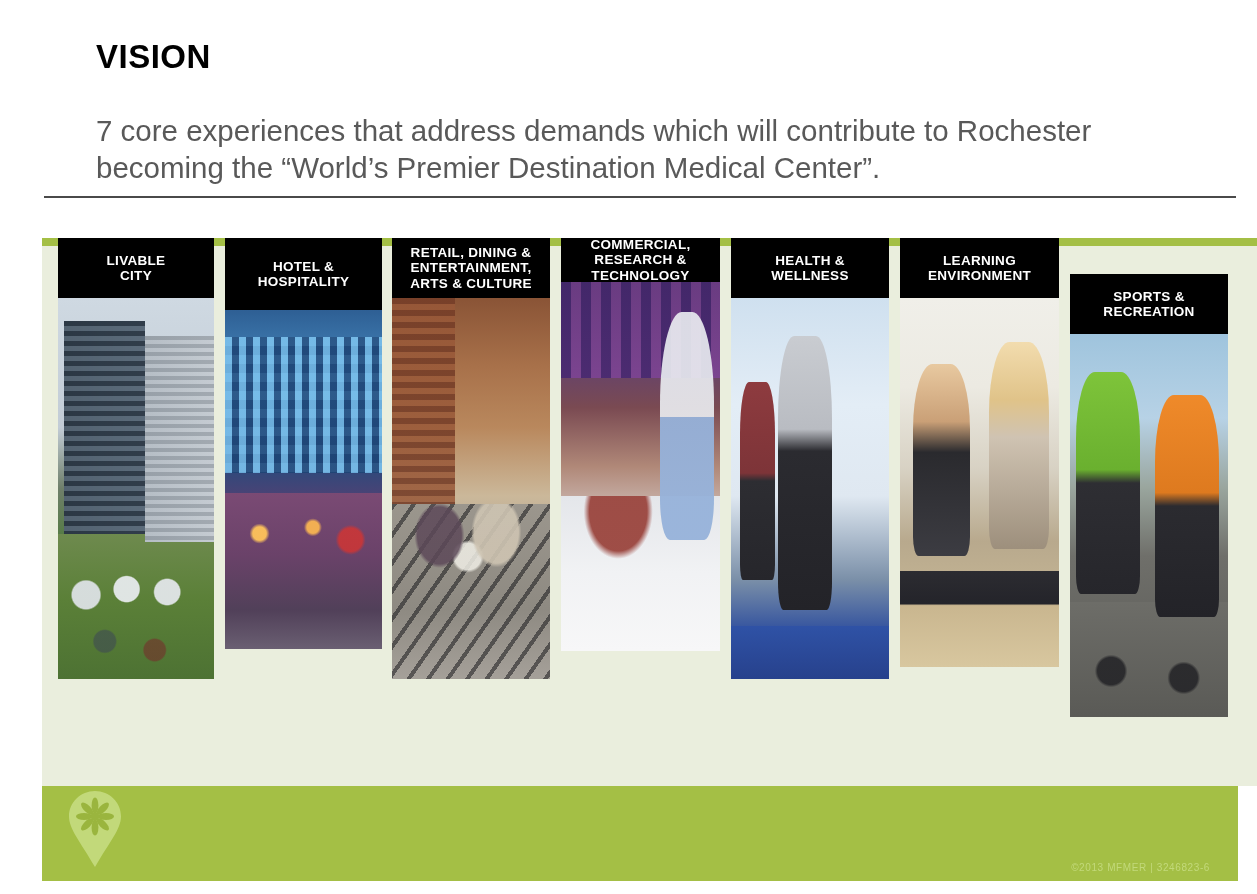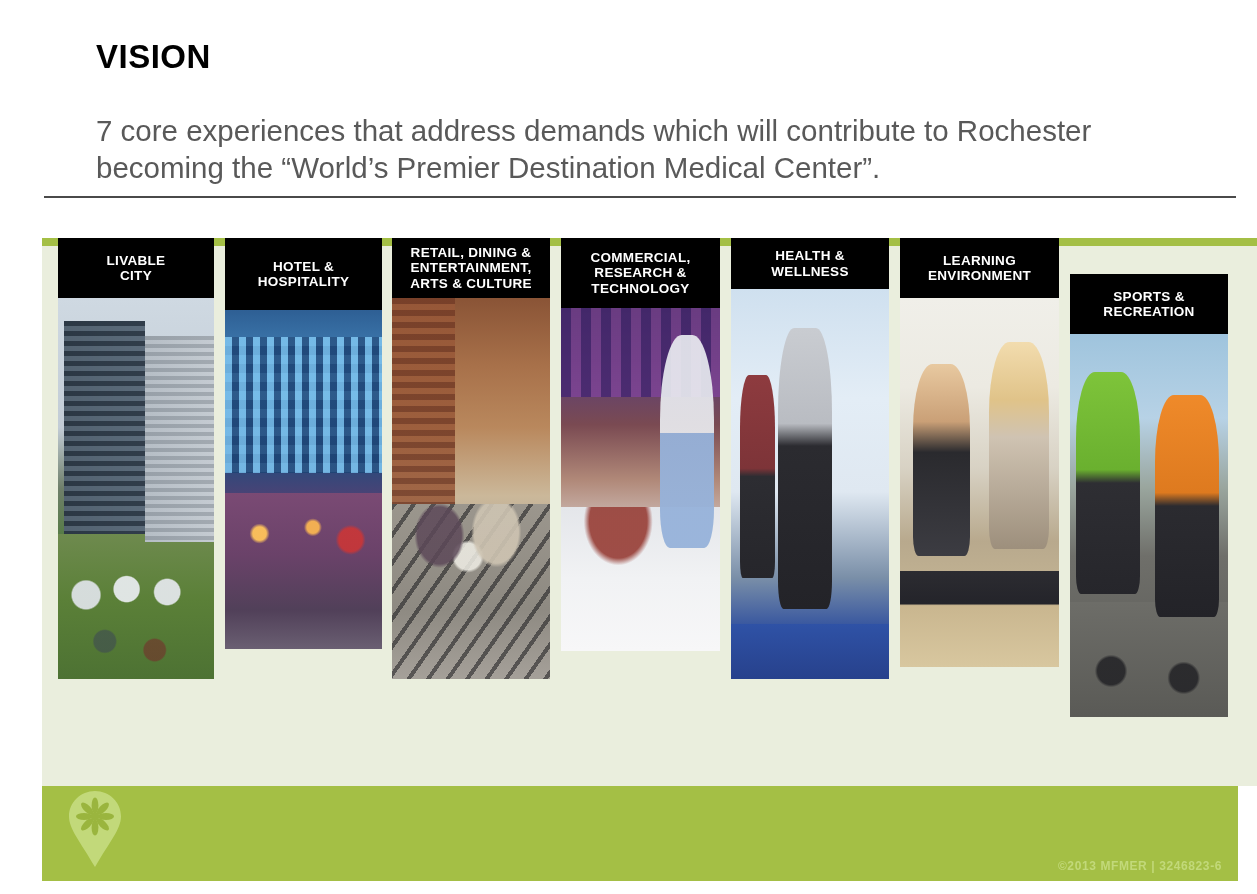--- a/index.html
+++ b/index.html
@@ -260,27 +260,26 @@
   }
   #footer-logo {
     position: absolute;
     left: 22px;
     top: 3px;
     width: 62px;
     height: 80px;
   }
   #footer-copyright {
     position: absolute;
-    right: 16px;
+    right: 28px;
     bottom: 8px;
-    font-size: 12px;
+    font-size: 10px;
     letter-spacing: 0.6px;
     color: #c2d97a;
     white-space: nowrap;
-    font-weight: bold;
   }
 </style>
 </head>
 <body>
 
 <div id="slide-title">VISION</div>
 <div id="slide-subtitle">7 core experiences that address demands which will contribute to Rochester becoming the “World’s Premier Destination Medical Center”.</div>
 <div id="title-rule"></div>
 
 <div id="content-panel">
@@ -302,29 +301,29 @@
       </div>
       <div class="category-column" style="left: 350px; width: 158px; height: 441px;">
         <div class="category-header" style="height: 60px; white-space: pre-line;">RETAIL, DINING &amp;
 ENTERTAINMENT,
 ARTS &amp; CULTURE</div>
         <div class="category-photo ph-retail">
           <div class="detail"></div>
         </div>
       </div>
       <div class="category-column" style="left: 519px; width: 159px; height: 413px;">
-        <div class="category-header" style="height: 70px; white-space: pre-line;">COMMERCIAL,
+        <div class="category-header" style="height: 44px; white-space: pre-line;">COMMERCIAL,
 RESEARCH &amp;
 TECHNOLOGY</div>
         <div class="category-photo ph-research">
           <div class="detail"></div>
         </div>
       </div>
       <div class="category-column" style="left: 689px; width: 158px; height: 441px;">
-        <div class="category-header" style="height: 51px; white-space: pre-line;">HEALTH &amp;
+        <div class="category-header" style="height: 60px; white-space: pre-line;">HEALTH &amp;
 WELLNESS</div>
         <div class="category-photo ph-health">
           <div class="detail"></div>
         </div>
       </div>
       <div class="category-column" style="left: 858px; width: 159px; height: 429px;">
         <div class="category-header" style="height: 60px; white-space: pre-line;">LEARNING
 ENVIRONMENT</div>
         <div class="category-photo ph-learning">
           <div class="detail"></div>

